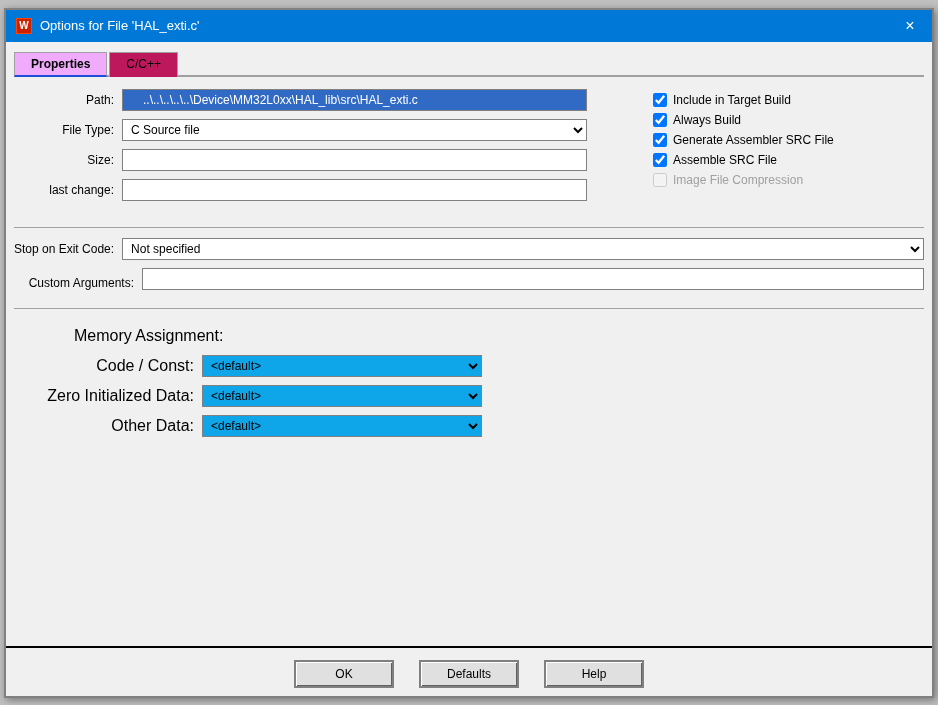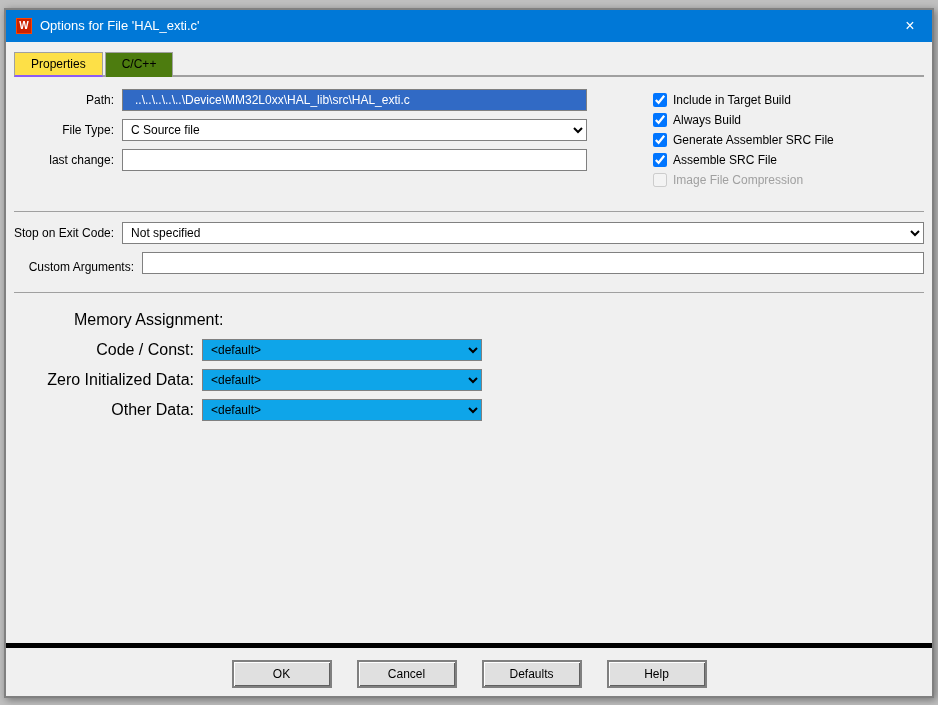--- a/index.html
+++ b/index.html
@@ -72,31 +72,32 @@
     }
     .tabs {
       display: flex;
       border-bottom: 2px solid #a0a0a0;
       margin-bottom: 12px;
     }
     .tab {
       padding: 4px 16px;
       border: 1px solid #a0a0a0;
       border-bottom: none;
-      background: #4d7c0f;
+      background: #be185d;
       cursor: pointer;
       font-size: 12px;
       margin-right: 2px;
       position: relative;
       bottom: -2px;
     }
     .tab.active {
-      background: #fde047;
-      border-bottom: 2px solid #8b5cf6;
+      background: #f0abfc;
+      border-bottom: 2px solid #1d4ed8;
       z-index: 1;
+      font-weight: bold;
     }
     .content {
       flex: 1;
       display: flex;
       flex-direction: column;
     }
     .form-section {
       display: flex;
       gap: 37px;
       margin-bottom: 8px;
@@ -117,21 +118,21 @@
       text-align: right;
       min-width: 100px;
       margin-right: 8px;
       color: #000;
     }
     .form-input {
       flex: 1;
       height: 22px;
       border: 1px solid #808080;
       background: white;
-      padding: 2px 12px;
+      padding: 2px 20px;
       font-size: 12px;
       font-family: inherit;
     }
     .form-input.path-input {
       background: #316ac5;
       color: white;
     }
     .form-select {
       flex: 1;
       height: 22px;
@@ -203,21 +204,21 @@
       background: #0ea5e9;
       font-size: 12px;
       font-family: inherit;
       padding: 0 4px;
     }
     .bottom-buttons {
       display: flex;
       justify-content: center;
       gap: 25px;
       padding: 12px 8px 8px 8px;
-      border-top: 5px solid #000000;
+      border-top: 2px solid #000000;
     }
     .btn {
       width: 100px;
       height: 28px;
       border: 2px solid #808080;
       background: #e0e0e0;
       font-size: 12px;
       font-family: inherit;
       cursor: pointer;
       box-shadow: 1px 1px 0 #ffffff inset, -1px -1px 0 #606060 inset;
@@ -265,20 +266,24 @@
             <input class="form-input path-input" type="text" value="..\..\..\..\..\Device\MM32L0xx\HAL_lib\src\HAL_exti.c" style="">
           </div>
 
           <div class="form-row">
             <span class="form-label">File Type:</span>
             <select class="form-select">
               <option>C Source file</option>
             </select>
           </div>
 
+          <div class="form-row">
+            <span class="form-label">Size:</span>
+            <input class="form-input" type="text" value="" style="">
+          </div>
 
           <div class="form-row">
             <span class="form-label">last change:</span>
             <input class="form-input" type="text" value="" style="">
           </div>
         </div>
 
         <div class="right-section">
           <div class="checkbox-row">
             <input type="checkbox" checked="" id="cb_include" style="">
@@ -342,17 +347,16 @@
             <option>&lt;default&gt;</option>
           </select>
         </div>
       </div>
 
     </div>
   </div>
 
   <div class="bottom-buttons">
     <button class="btn">OK</button>
-    <button class="btn">Cancel</button>
     <button class="btn">Defaults</button>
     <button class="btn">Help</button>
   </div>
 </div>
 
 </body></html>

